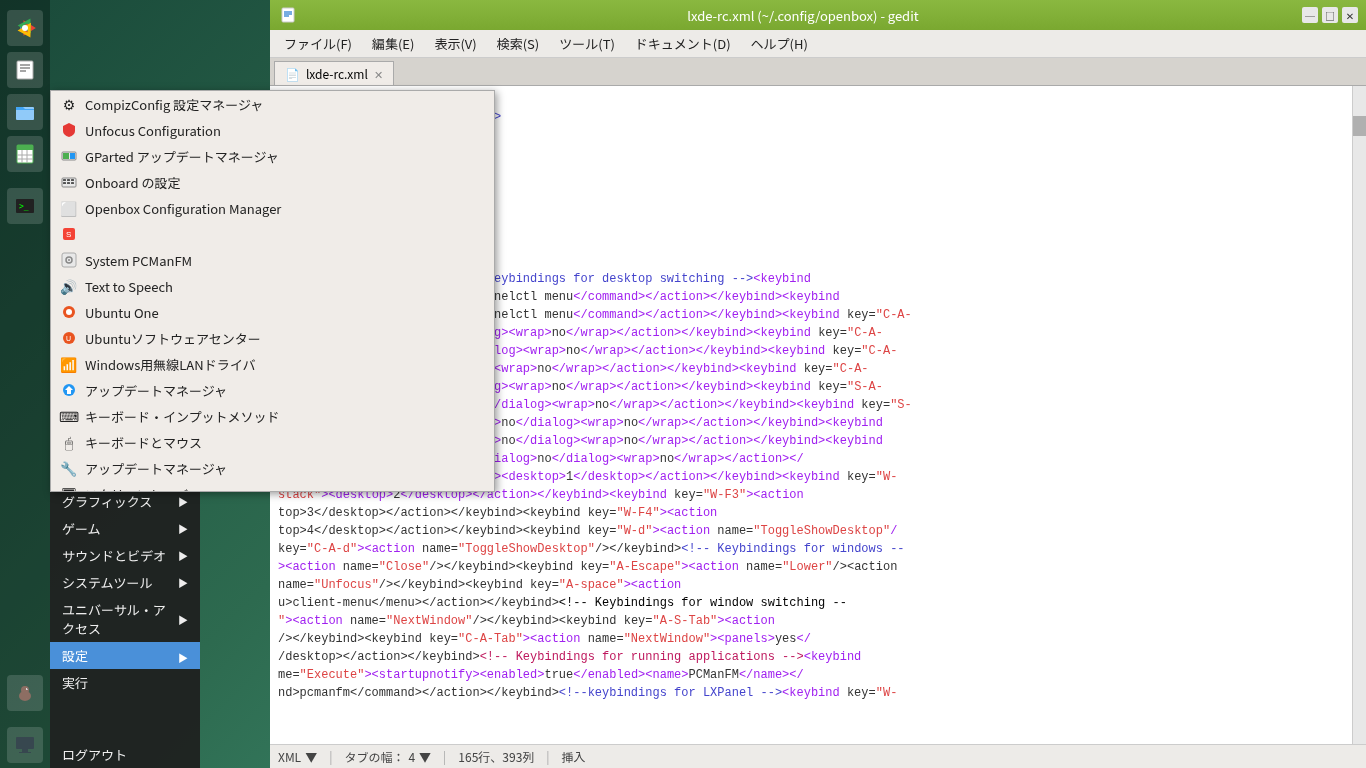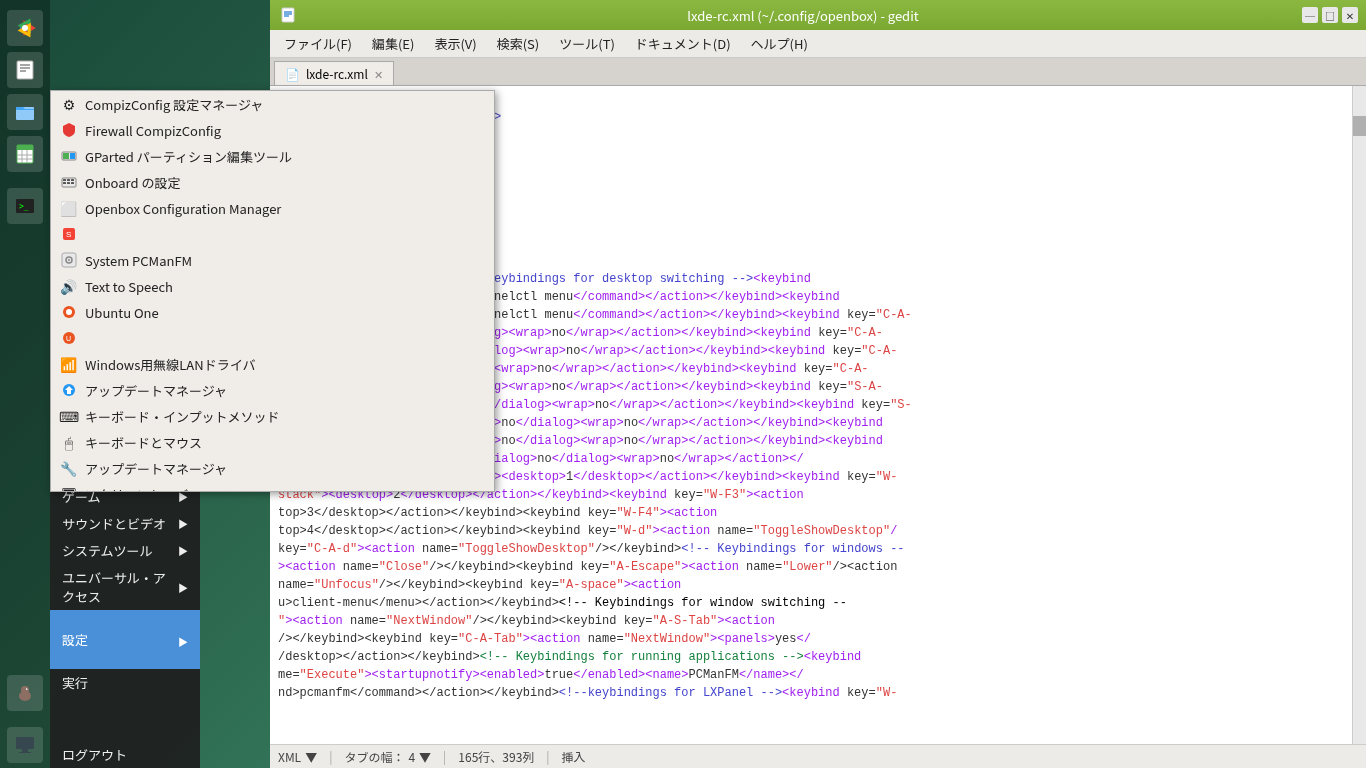--- a/index.html
+++ b/index.html
@@ -375,21 +375,21 @@
 <span style="color:#333;">="W-F1"&gt;</span><span style="color:#a020f0;">&lt;action</span> <span style="color:#333;">name=</span><span style="color:#dd4444;">"Desktop"</span><span style="color:#a020f0;">&gt;&lt;desktop&gt;</span><span style="color:#333;">1</span><span style="color:#a020f0;">&lt;/desktop&gt;&lt;/action&gt;&lt;/keybind&gt;&lt;keybind</span> <span style="color:#333;">key=</span><span style="color:#dd4444;">"W-</span>
 <span style="color:#dd4444;">stack"</span><span style="color:#a020f0;">&gt;&lt;desktop&gt;</span><span style="color:#333;">2</span><span style="color:#a020f0;">&lt;/desktop&gt;&lt;/action&gt;&lt;/keybind&gt;&lt;keybind</span> <span style="color:#333;">key=</span><span style="color:#dd4444;">"W-F3"</span><span style="color:#a020f0;">&gt;&lt;action</span>
 <span style="color:#333;">top&gt;3&lt;/desktop&gt;&lt;/action&gt;&lt;/keybind&gt;&lt;keybind key=</span><span style="color:#dd4444;">"W-F4"</span><span style="color:#a020f0;">&gt;&lt;action</span>
 <span style="color:#333;">top&gt;4&lt;/desktop&gt;&lt;/action&gt;&lt;/keybind&gt;&lt;keybind key=</span><span style="color:#dd4444;">"W-d"</span><span style="color:#a020f0;">&gt;&lt;action</span> <span style="color:#333;">name=</span><span style="color:#dd4444;">"ToggleShowDesktop"</span>/
 <span style="color:#333;">key=</span><span style="color:#dd4444;">"C-A-d"</span><span style="color:#a020f0;">&gt;&lt;action</span> <span style="color:#333;">name=</span><span style="color:#dd4444;">"ToggleShowDesktop"</span><span style="color:#333;">/&gt;&lt;/keybind&gt;</span><span style="color:#4444cc;">&lt;!-- Keybindings for windows --</span>
 <span style="color:#a020f0;">&gt;&lt;action</span> <span style="color:#333;">name=</span><span style="color:#dd4444;">"Close"</span><span style="color:#333;">/&gt;&lt;/keybind&gt;&lt;keybind key=</span><span style="color:#dd4444;">"A-Escape"</span><span style="color:#a020f0;">&gt;&lt;action</span> <span style="color:#333;">name=</span><span style="color:#dd4444;">"Lower"</span><span style="color:#333;">/&gt;&lt;action</span>
 <span style="color:#333;">name=</span><span style="color:#dd4444;">"Unfocus"</span><span style="color:#333;">/&gt;&lt;/keybind&gt;&lt;keybind key=</span><span style="color:#dd4444;">"A-space"</span><span style="color:#a020f0;">&gt;&lt;action</span>
 <span style="color:#333;">u&gt;client-menu&lt;/menu&gt;&lt;/action&gt;&lt;/keybind&gt;</span><span style="color:#000000;">&lt;!-- Keybindings for window switching --</span>
 <span style="color:#dd4444;">"</span><span style="color:#a020f0;">&gt;&lt;action</span> <span style="color:#333;">name=</span><span style="color:#dd4444;">"NextWindow"</span><span style="color:#333;">/&gt;&lt;/keybind&gt;&lt;keybind key=</span><span style="color:#dd4444;">"A-S-Tab"</span><span style="color:#a020f0;">&gt;&lt;action</span>
 <span style="color:#333;">/&gt;&lt;/keybind&gt;&lt;keybind key=</span><span style="color:#dd4444;">"C-A-Tab"</span><span style="color:#a020f0;">&gt;&lt;action</span> <span style="color:#333;">name=</span><span style="color:#dd4444;">"NextWindow"</span><span style="color:#a020f0;">&gt;&lt;panels&gt;</span><span style="color:#333;">yes</span><span style="color:#a020f0;">&lt;</span>/
-<span style="color:#333;">/desktop&gt;&lt;/action&gt;&lt;/keybind&gt;</span><span style="color:#15803d;text-align:center;">&lt;!-- Keybindings for running applications --&gt;</span><span style="color:#a020f0;">&lt;keybind</span>
+<span style="color:#333;">/desktop&gt;&lt;/action&gt;&lt;/keybind&gt;</span><span style="color:#be185d;text-align:center;">&lt;!-- Keybindings for running applications --&gt;</span><span style="color:#a020f0;">&lt;keybind</span>
 <span style="color:#333;">me=</span><span style="color:#dd4444;">"Execute"</span><span style="color:#a020f0;">&gt;&lt;startupnotify&gt;&lt;enabled&gt;</span><span style="color:#333;">true</span><span style="color:#a020f0;">&lt;/enabled&gt;&lt;name&gt;</span><span style="color:#333;">PCManFM</span><span style="color:#a020f0;">&lt;/name&gt;</span>&lt;/
 <span style="color:#333;">nd&gt;pcmanfm&lt;/command&gt;&lt;/action&gt;&lt;/keybind&gt;</span><span style="color:#4444cc;">&lt;!--keybindings for LXPanel --&gt;</span><span style="color:#a020f0;">&lt;keybind</span> <span style="color:#333;">key=</span><span style="color:#dd4444;">"W-</span>
     </div>
     <div class="scrollbar-right">
       <div class="scrollbar-thumb"></div>
     </div>
   </div>
 
   <div class="gedit-statusbar">
     <div class="statusbar-item">
@@ -423,31 +423,31 @@
     <div class="menu-item">
       <span class="item-icon">⚙</span>
       <span class="item-label">CompizConfig 設定マネージャ</span>
     </div>
     <div class="menu-item">
       <span class="item-icon">
         <svg width="16" height="16" viewBox="0 0 16 16">
             <path d="M8 1 L14 4 L14 9 Q14 13 8 15 Q2 13 2 9 L2 4 Z" fill="#e53935"></path>
           </svg>
       </span>
-      <span class="item-label">Firewall CompizConfig</span>
+      <span class="item-label">Unfocus Configuration</span>
     </div>
     <div class="menu-item">
       <span class="item-icon">
         <svg width="16" height="16" viewBox="0 0 16 16">
             <rect x="1" y="4" width="14" height="8" rx="1" fill="#e8e8e8" stroke="#888"></rect>
             <rect x="2" y="5" width="6" height="6" fill="#4caf50"></rect>
             <rect x="9" y="5" width="5" height="6" fill="#2196f3"></rect>
           </svg>
       </span>
-      <span class="item-label">GParted パーティション編集ツール</span>
+      <span class="item-label">GParted アップデートマネージャ</span>
     </div>
     <div class="menu-item">
       <span class="item-icon">
         <svg width="16" height="16" viewBox="0 0 16 16">
             <rect x="1" y="4" width="14" height="9" rx="1" fill="#e8e8e8" stroke="#888"></rect>
             <rect x="2" y="5" width="3" height="2" rx="0.5" fill="#555"></rect>
             <rect x="6" y="5" width="3" height="2" rx="0.5" fill="#555"></rect>
             <rect x="10" y="5" width="3" height="2" rx="0.5" fill="#555"></rect>
             <rect x="2" y="8" width="3" height="2" rx="0.5" fill="#555"></rect>
             <rect x="6" y="8" width="3" height="2" rx="0.5" fill="#555"></rect>
@@ -491,20 +491,21 @@
       </span>
       <span class="item-label">Ubuntu One</span>
     </div>
     <div class="menu-item">
       <span class="item-icon">
         <svg width="16" height="16" viewBox="0 0 16 16">
             <circle cx="8" cy="8" r="6" fill="#e95420"></circle>
             <text x="5" y="11" fill="white" font-size="7" font-family="sans-serif">U</text>
           </svg>
       </span>
+      <span class="item-label">Ubuntuソフトウェアセンター</span>
     </div>
     <div class="menu-item">
       <span class="item-icon">📶</span>
       <span class="item-label">Windows用無線LANドライバ</span>
     </div>
     <div class="menu-item">
       <span class="item-icon">
         <svg width="16" height="16" viewBox="0 0 16 16">
             <circle cx="8" cy="8" r="6" fill="#2196f3"></circle>
             <polygon points="8,4 12,8 10,8 10,12 6,12 6,8 4,8" fill="white"></polygon>
@@ -562,21 +563,21 @@
     <span class="submenu-arrow">▶</span>
   </div>
   <div class="menu-item" style="color:#eee; padding:4px 12px;">
     <span class="item-label">システムツール</span>
     <span class="submenu-arrow">▶</span>
   </div>
   <div class="menu-item" style="color:#eee; padding:4px 12px;">
     <span class="item-label">ユニバーサル・アクセス</span>
     <span class="submenu-arrow">▶</span>
   </div>
-  <div class="menu-item menu-highlight" style="padding:20px 12px;align-items:flex-end;">
+  <div class="menu-item menu-highlight" style="padding:4px 12px;align-items:flex-end;">
     <span class="item-label">設定</span>
     <span class="submenu-arrow">▶</span>
   </div>
   <div class="menu-item" style="color:#eee; padding:4px 12px;">
     <span class="item-label">実行</span>
   </div>
   <div class="menu-item" style="color:#eee; padding:4px 12px;margin-top:45px;">
     <span class="item-label">ログアウト</span>
   </div>
 </div>

